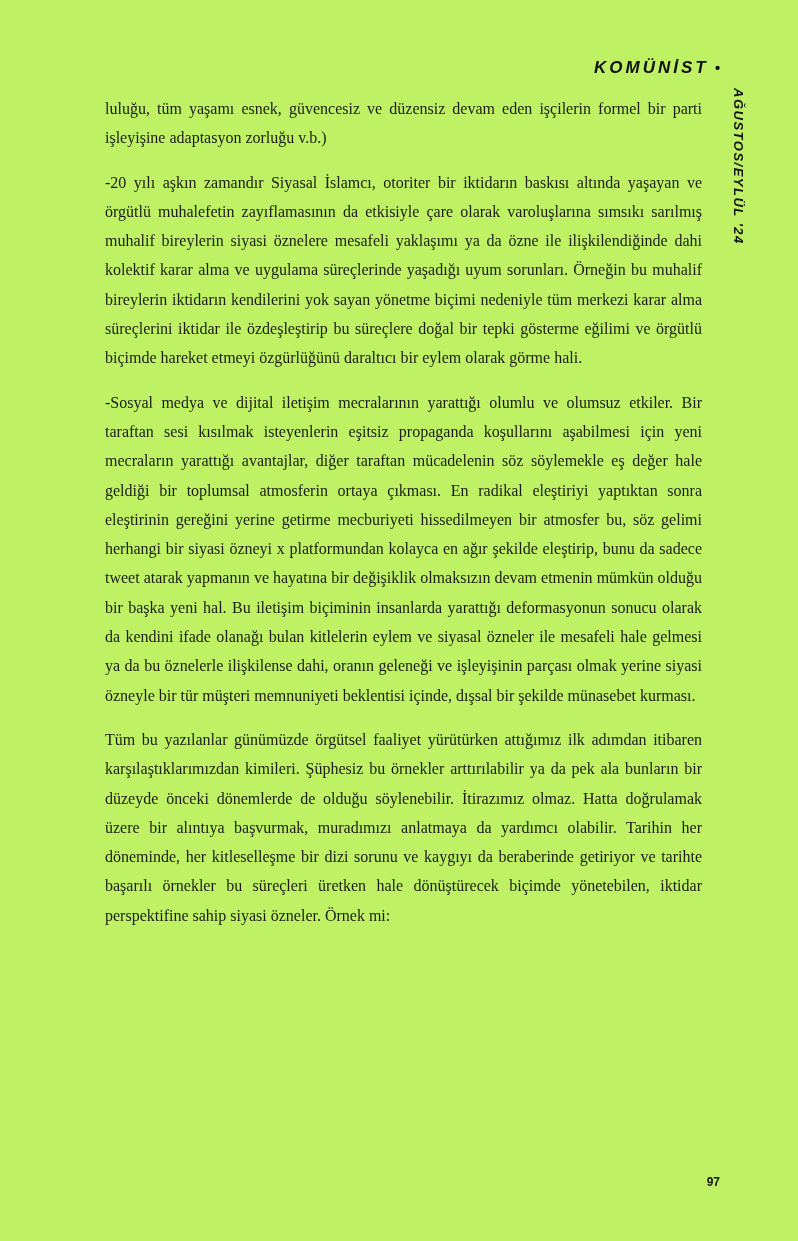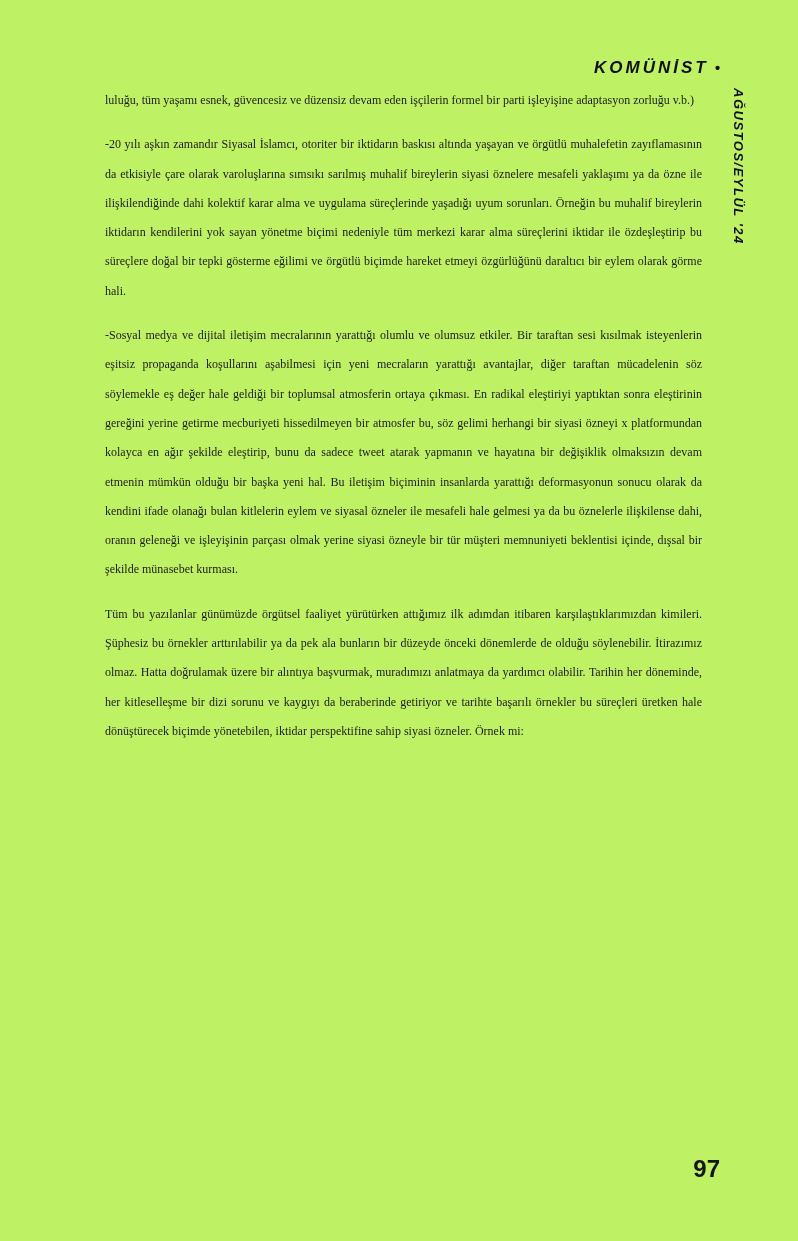--- a/index.html
+++ b/index.html
@@ -54,38 +54,38 @@
   }
 
   
   .article {
     position: absolute;
     top: 86px;
     left: 105px;
     width: 597px;
   }
   .article p {
-    margin: 0 0 15px 0;
-    font-size: 12px;
+    margin: 8px 0 15px 0;
+    font-size: 16px;
     line-height: 29.3px;
     text-align: justify;
     hyphens: auto;
     -webkit-hyphens: auto;
     color: #1d1c1a;
   }
   .article p:last-child { margin-bottom: 0; }
 
   
   .page-number {
     position: absolute;
-    bottom: 58px;
+    bottom: 52px;
     right: 78px;
     font-family: "Liberation Sans", sans-serif;
     font-weight: bold;
-    font-size: 24px;
+    font-size: 12px;
     color: #161616;
   }
 </style>
 </head>
 <body>
 
 <div class="page">
 
   <div class="masthead">
     <span>KOMÜNİST</span><span class="bullet">•</span>

